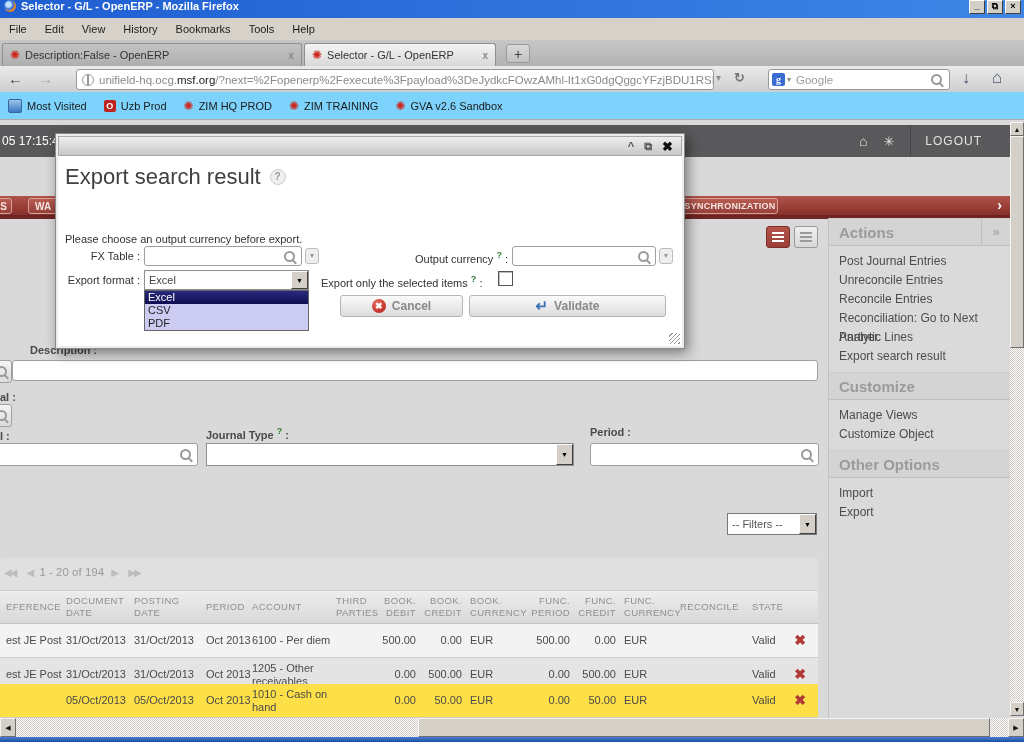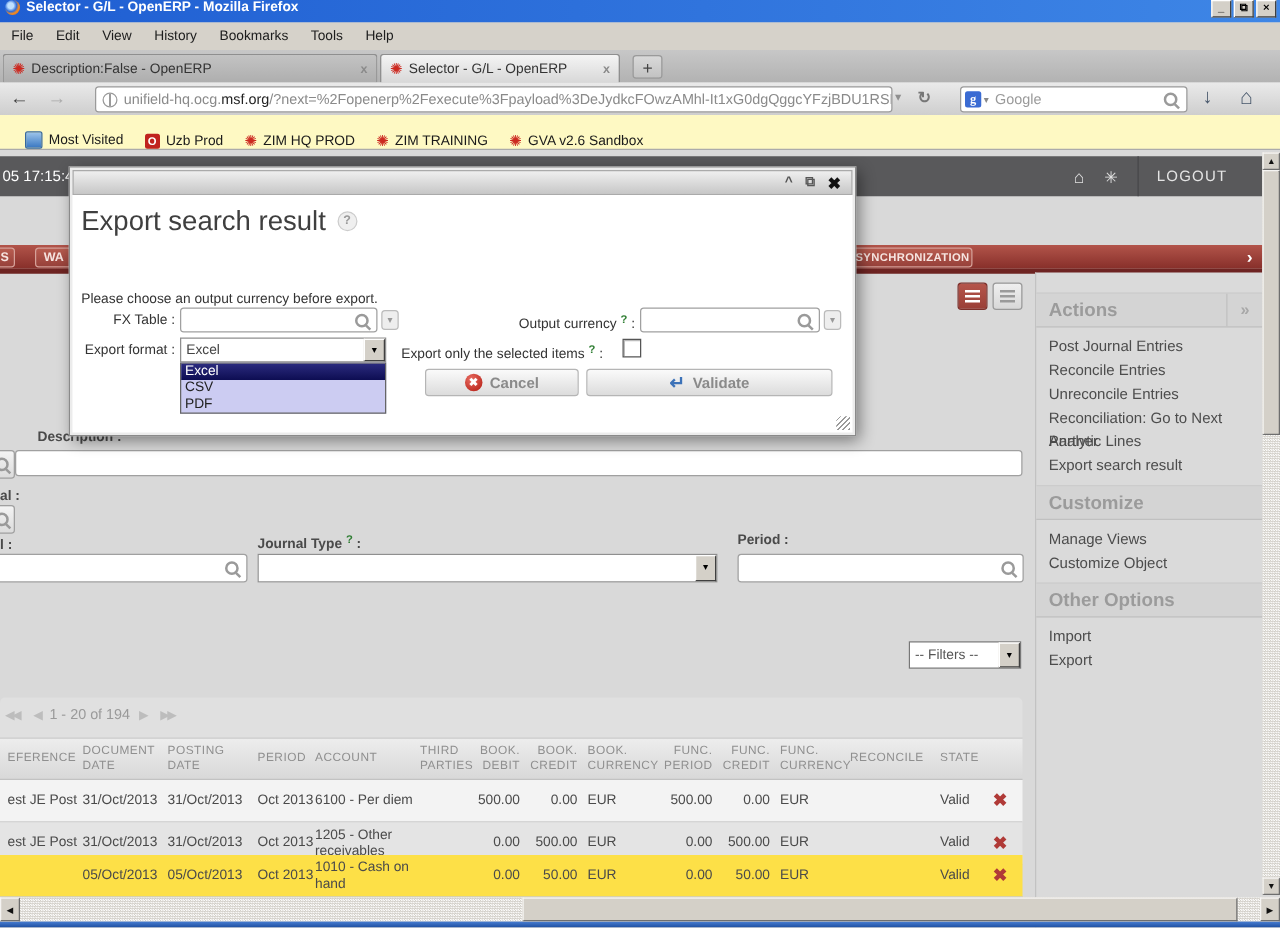--- a/index.html
+++ b/index.html
@@ -33,22 +33,22 @@
   .globe{width:10px;height:10px;border:1px solid #9a9a9a;border-radius:50%;margin:0 5px;flex:none;
          background:linear-gradient(90deg,transparent 44%,#9a9a9a 44% 56%,transparent 56%)}
   .url-gray{color:#8a8a8a}.url-dark{color:#222}
   .mini-btn{top:6px;color:#8f8f8f;font-size:10px}
   .search-box{left:768px;top:3px;width:180px;height:19px;background:#fff;border:1px solid #9a9a9a;border-radius:3px;
               display:flex;align-items:center;font-size:11.5px}
   .g-badge{width:13px;height:13px;background:#3a6bd3;color:#fff;font-weight:bold;font-size:10px;text-align:center;
            line-height:13px;border-radius:2px;margin:0 2px 0 3px;font-family:"Liberation Serif",serif}
   .mag{width:7px;height:7px;border:2px solid #9a9a9a;border-radius:50%;position:relative;display:inline-block;flex:none}
   .mag::after{content:"";position:absolute;width:5px;height:2px;background:#9a9a9a;right:-4px;bottom:-3px;transform:rotate(45deg)}
-  .bookmarksbar{left:0;top:92px;width:1024px;height:28px;background:#fef9c3;border-bottom:1px solid #ababab;
-                display:flex;align-items:flex-end;padding-left:20px;box-sizing:border-box}
+  .bookmarksbar{left:0;top:92px;width:1024px;height:28px;background:#7dd3fc;border-bottom:1px solid #ababab;
+                display:flex;align-items:center;padding-left:8px;box-sizing:border-box}
   .bm-item{display:flex;align-items:center;gap:5px;margin-right:17px;font-size:11px;color:#1a1a1a}
   .bm-blue{width:12px;height:12px;border-radius:2px;border:1px solid #36689f;background:linear-gradient(#9cc4ea,#3a78c2)}
   .bm-red{width:12px;height:12px;background:#c0231e;color:#fff;font-size:9px;font-weight:bold;text-align:center;
           line-height:12px;border-radius:2px}
   
   .page-hdr{left:0;top:125px;width:1010px;height:32px;background:#59595b;display:flex;align-items:center;color:#e8e8e8}
   .timestamp{font-size:12px;color:#fff;margin-left:2px}
   .hdr-right{margin-left:auto;display:flex;align-items:center;height:32px}
   .hdr-ic{margin-right:16px;font-size:14px;color:#e0e0e0}
   .hdr-sep{width:1px;height:32px;background:#47474a;margin-right:14px}
@@ -59,21 +59,21 @@
            display:flex;align-items:center;box-sizing:border-box}
   .red-chevron{position:absolute;right:8px;top:1px;color:#fff;font-weight:bold;font-size:14px}
   .vt{top:226px;width:24px;height:22px;border:1px solid #999;border-radius:3px;box-sizing:border-box}
   .vt-lines{width:12px;height:2px;margin:5px auto 0;background:#fff;box-shadow:0 4px 0 #fff,0 8px 0 #fff}
   .vt1{left:766px;background:linear-gradient(#b5554b,#9a3f37);border-color:#7c2f2a}
   .vt2{left:794px;background:linear-gradient(#efefef,#d8d8d8)}
   .vt2 .vt-lines{background:#9a9a9a;box-shadow:0 4px 0 #9a9a9a,0 8px 0 #9a9a9a}
   .sidebar{left:828px;top:218px;width:182px;height:524px;background:#dadada;border-left:1px solid #c2c2c2;box-sizing:border-box}
   .sb-header{display:flex;align-items:center;height:26px;border-top:1px solid #cccccc;border-bottom:1px solid #c0c0c0;
              background:#d4d4d4;color:#9b9b9b;font-weight:bold;font-size:15px;padding-left:10px;margin-top:6px}
-  .sb-header:first-child{margin-top:16px}
+  .sb-header:first-child{margin-top:0}
   .sb-chev{margin-left:auto;width:28px;text-align:center;border-left:1px solid #c0c0c0;color:#a8a8a8;font-size:13px;line-height:26px}
   .sb-item{height:19px;line-height:19px;padding-left:10px;font-size:12px;color:#4c4c4c}
   .sb-gap{height:6px}
   
   .flabel{font-weight:bold;color:#4a4a4a;font-size:11px}
   .input{background:#fff;border:1px solid #a0a0a0;border-radius:3px;box-sizing:border-box;
          display:flex;align-items:center;justify-content:flex-end;padding-right:6px}
   .mini-mag{width:22px;height:23px;border:1px solid #a0a0a0;border-radius:3px;background:linear-gradient(#f4f4f4,#dcdcdc);
             display:flex;align-items:center;justify-content:center;box-sizing:border-box}
   .csel{background:#fff;border:1px solid #8f8f8f;display:flex;align-items:center;box-sizing:border-box}
@@ -239,22 +239,22 @@
     <div class="vt-lines"></div>
   </div>
 
 <div class="abs sidebar">
   <div class="sb-header">
     <span>Actions</span>
     <span class="sb-chev">»</span>
   </div>
   <div class="sb-gap"></div>
   <div class="sb-item">Post Journal Entries</div>
+  <div class="sb-item">Unreconcile Entries</div>
   <div class="sb-item">Reconcile Entries</div>
-  <div class="sb-item">Unreconcile Entries</div>
   <div class="sb-item">Reconciliation: Go to Next Partner</div>
   <div class="sb-item">Analytic Lines</div>
   <div class="sb-item">Export search result</div>
   <div class="sb-header">
     <span>Customize</span>
   </div>
   <div class="sb-gap"></div>
   <div class="sb-item">Manage Views</div>
   <div class="sb-item">Customize Object</div>
   <div class="sb-header">

